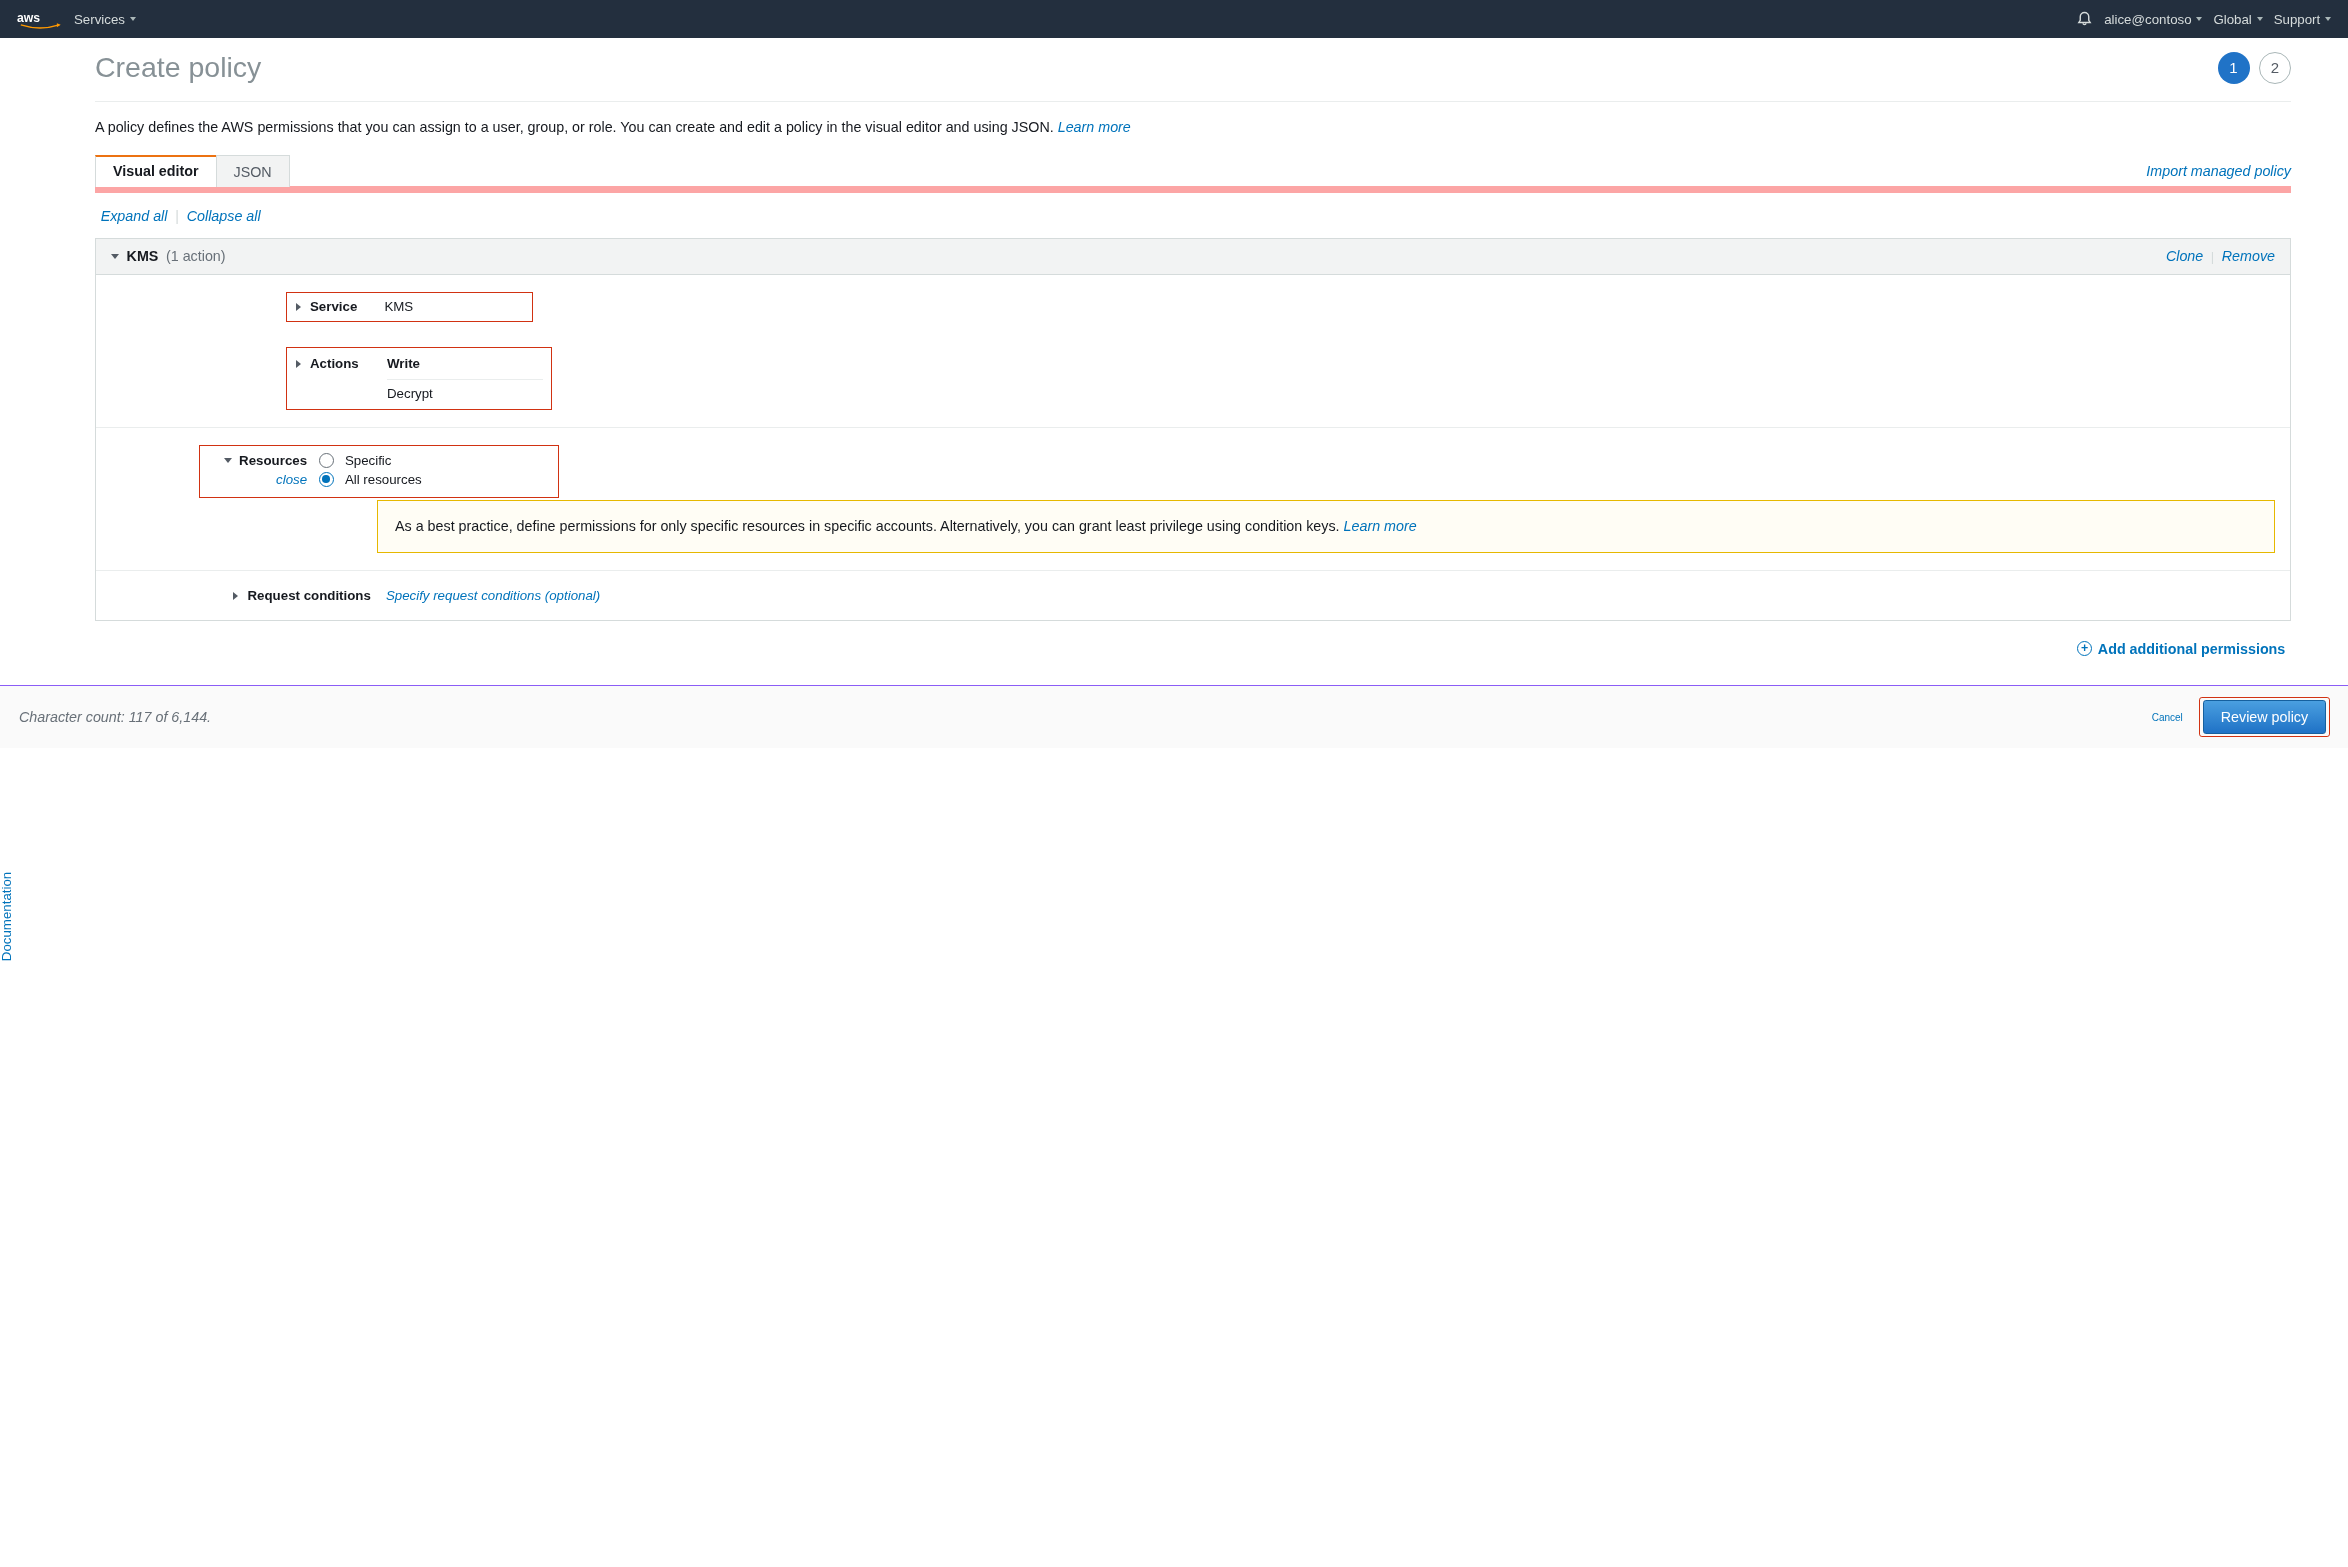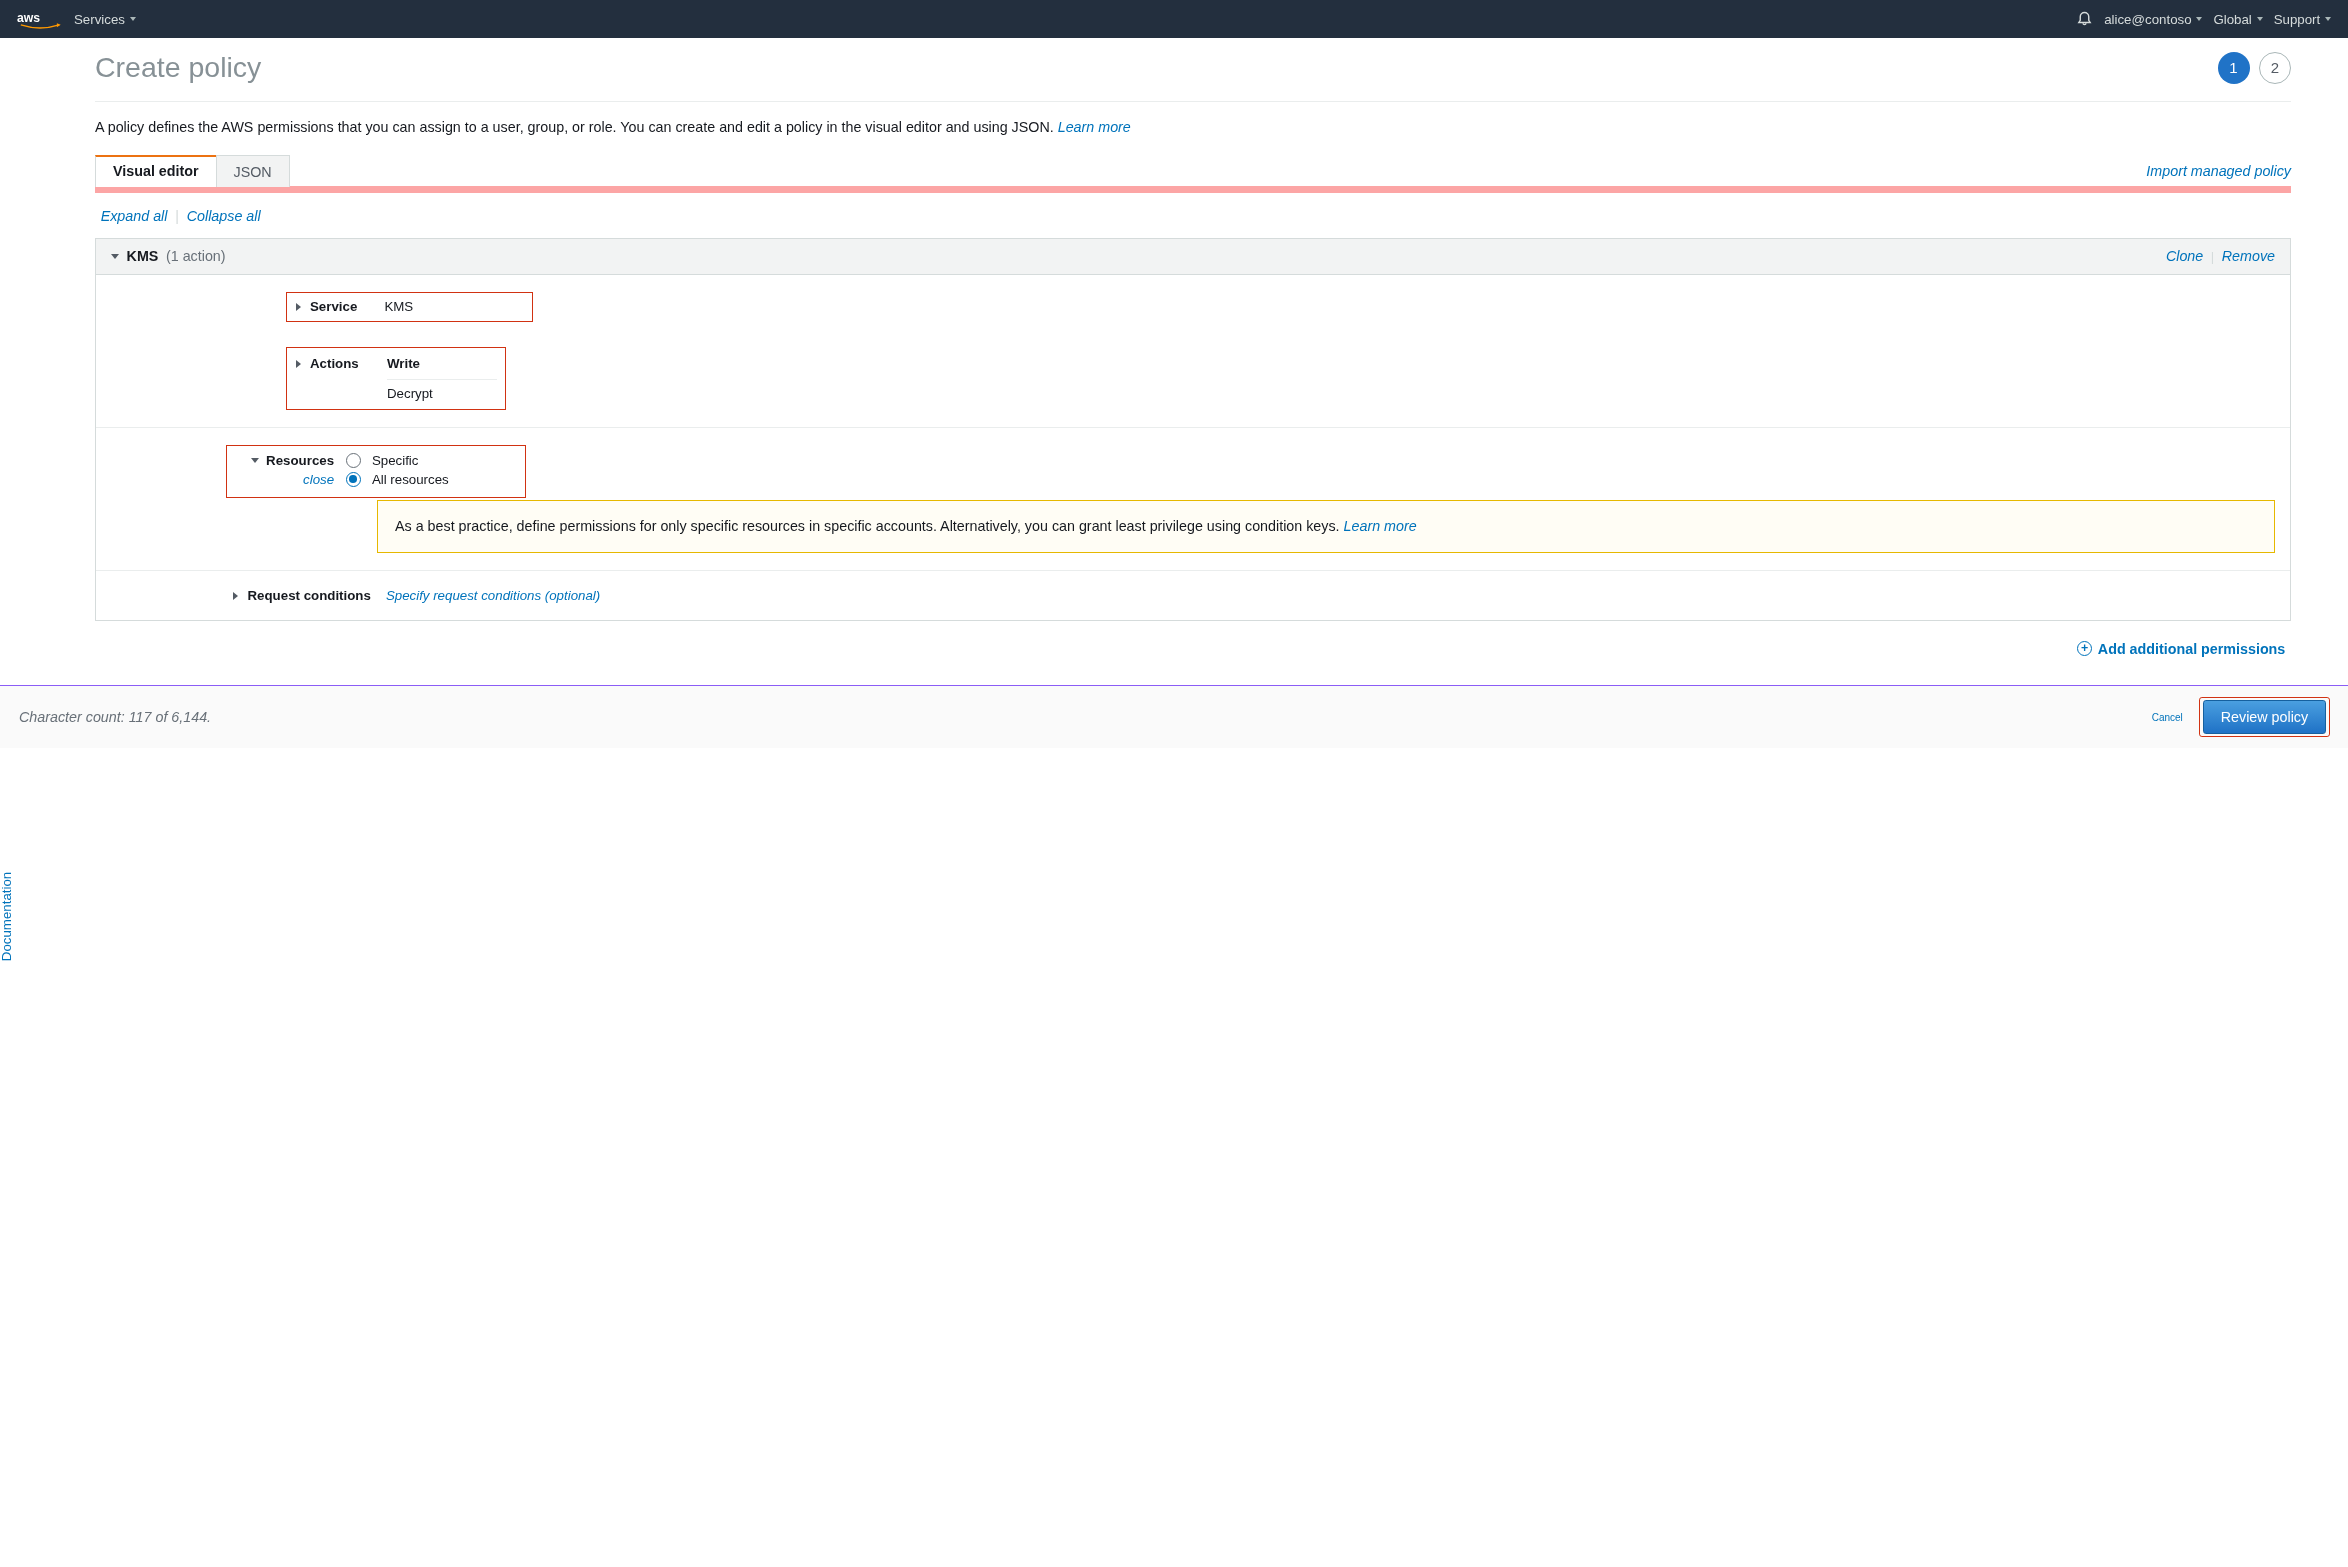--- a/index.html
+++ b/index.html
@@ -165,35 +165,35 @@
       <div style="margin-left:175px; width:247px;" class="red-ann">
         <div style="display:flex; align-items:center;">
           <span class="tri right" style="margin-right:9.5px;"></span>
           <span style="font-weight:700; width:63px;">Service</span>
           <span style="margin-left:11.4px;">KMS</span>
         </div>
       </div>
 
       <div style="height:25px;"></div>
 
-      <div style="margin-left:175px; width:220px;" class="red-ann">
+      <div style="margin-left:175px; width:266px;" class="red-ann">
         <div style="display:flex; align-items:flex-start;">
           <span class="tri right" style="margin-right:9.5px; margin-top:5.7px;"></span>
           <span style="font-weight:700; width:63px; padding-top:1.9px;">Actions</span>
           <div style="margin-left:14px; flex:1;">
             <div class="value-line" style="font-weight:700;">Write</div>
             <hr class="hr-thin">
             <div class="value-line">Decrypt</div>
           </div>
         </div>
       </div>
     </div>
 
     <div class="section">
-      <div style="margin-left:115px; width:300px;" class="red-ann">
+      <div style="margin-left:88px; width:360px;" class="red-ann">
         <div style="display:flex; align-items:flex-start;">
           <div style="display:flex; flex-direction:column; align-items:flex-end; width:110px; padding-right:11.4px;">
             <div style="display:flex; align-items:center; gap:7.6px;">
               <span class="tri down"></span>
               <span style="font-weight:700;">Resources</span>
             </div>
             <span class="link" style="margin-top:3.8px;">close</span>
           </div>
           <div style="flex:1;">
             <div class="radio-row">

